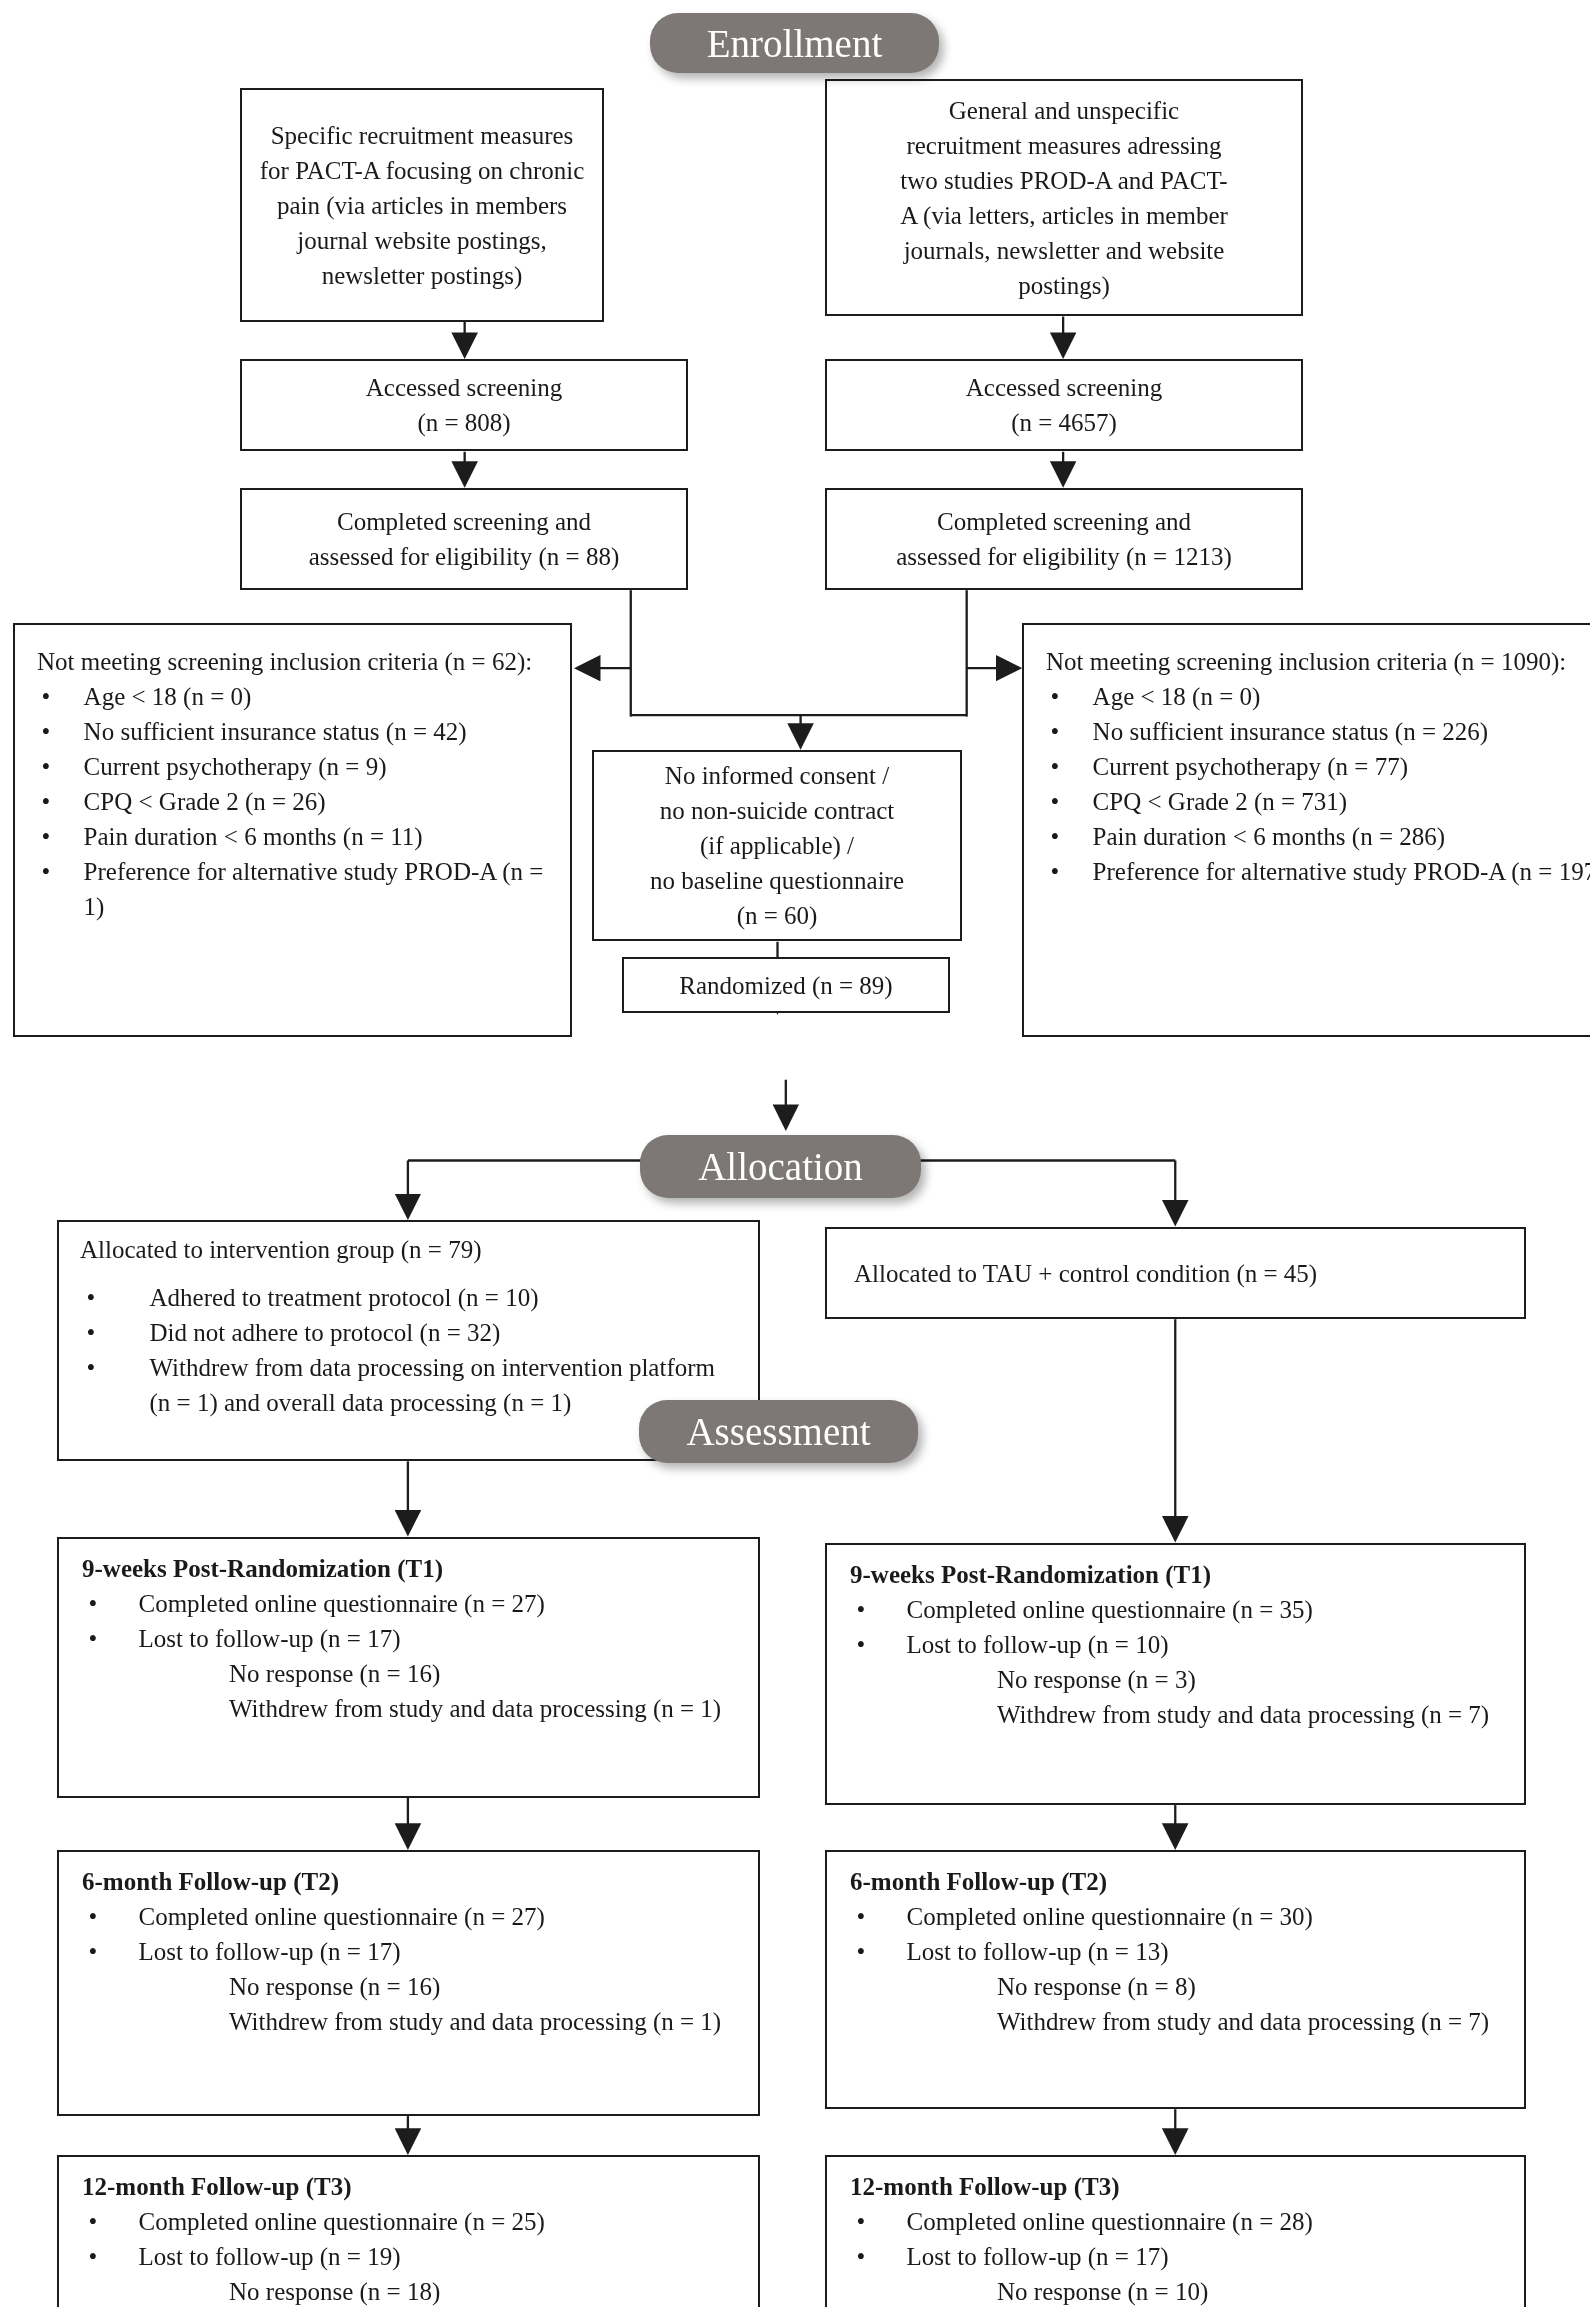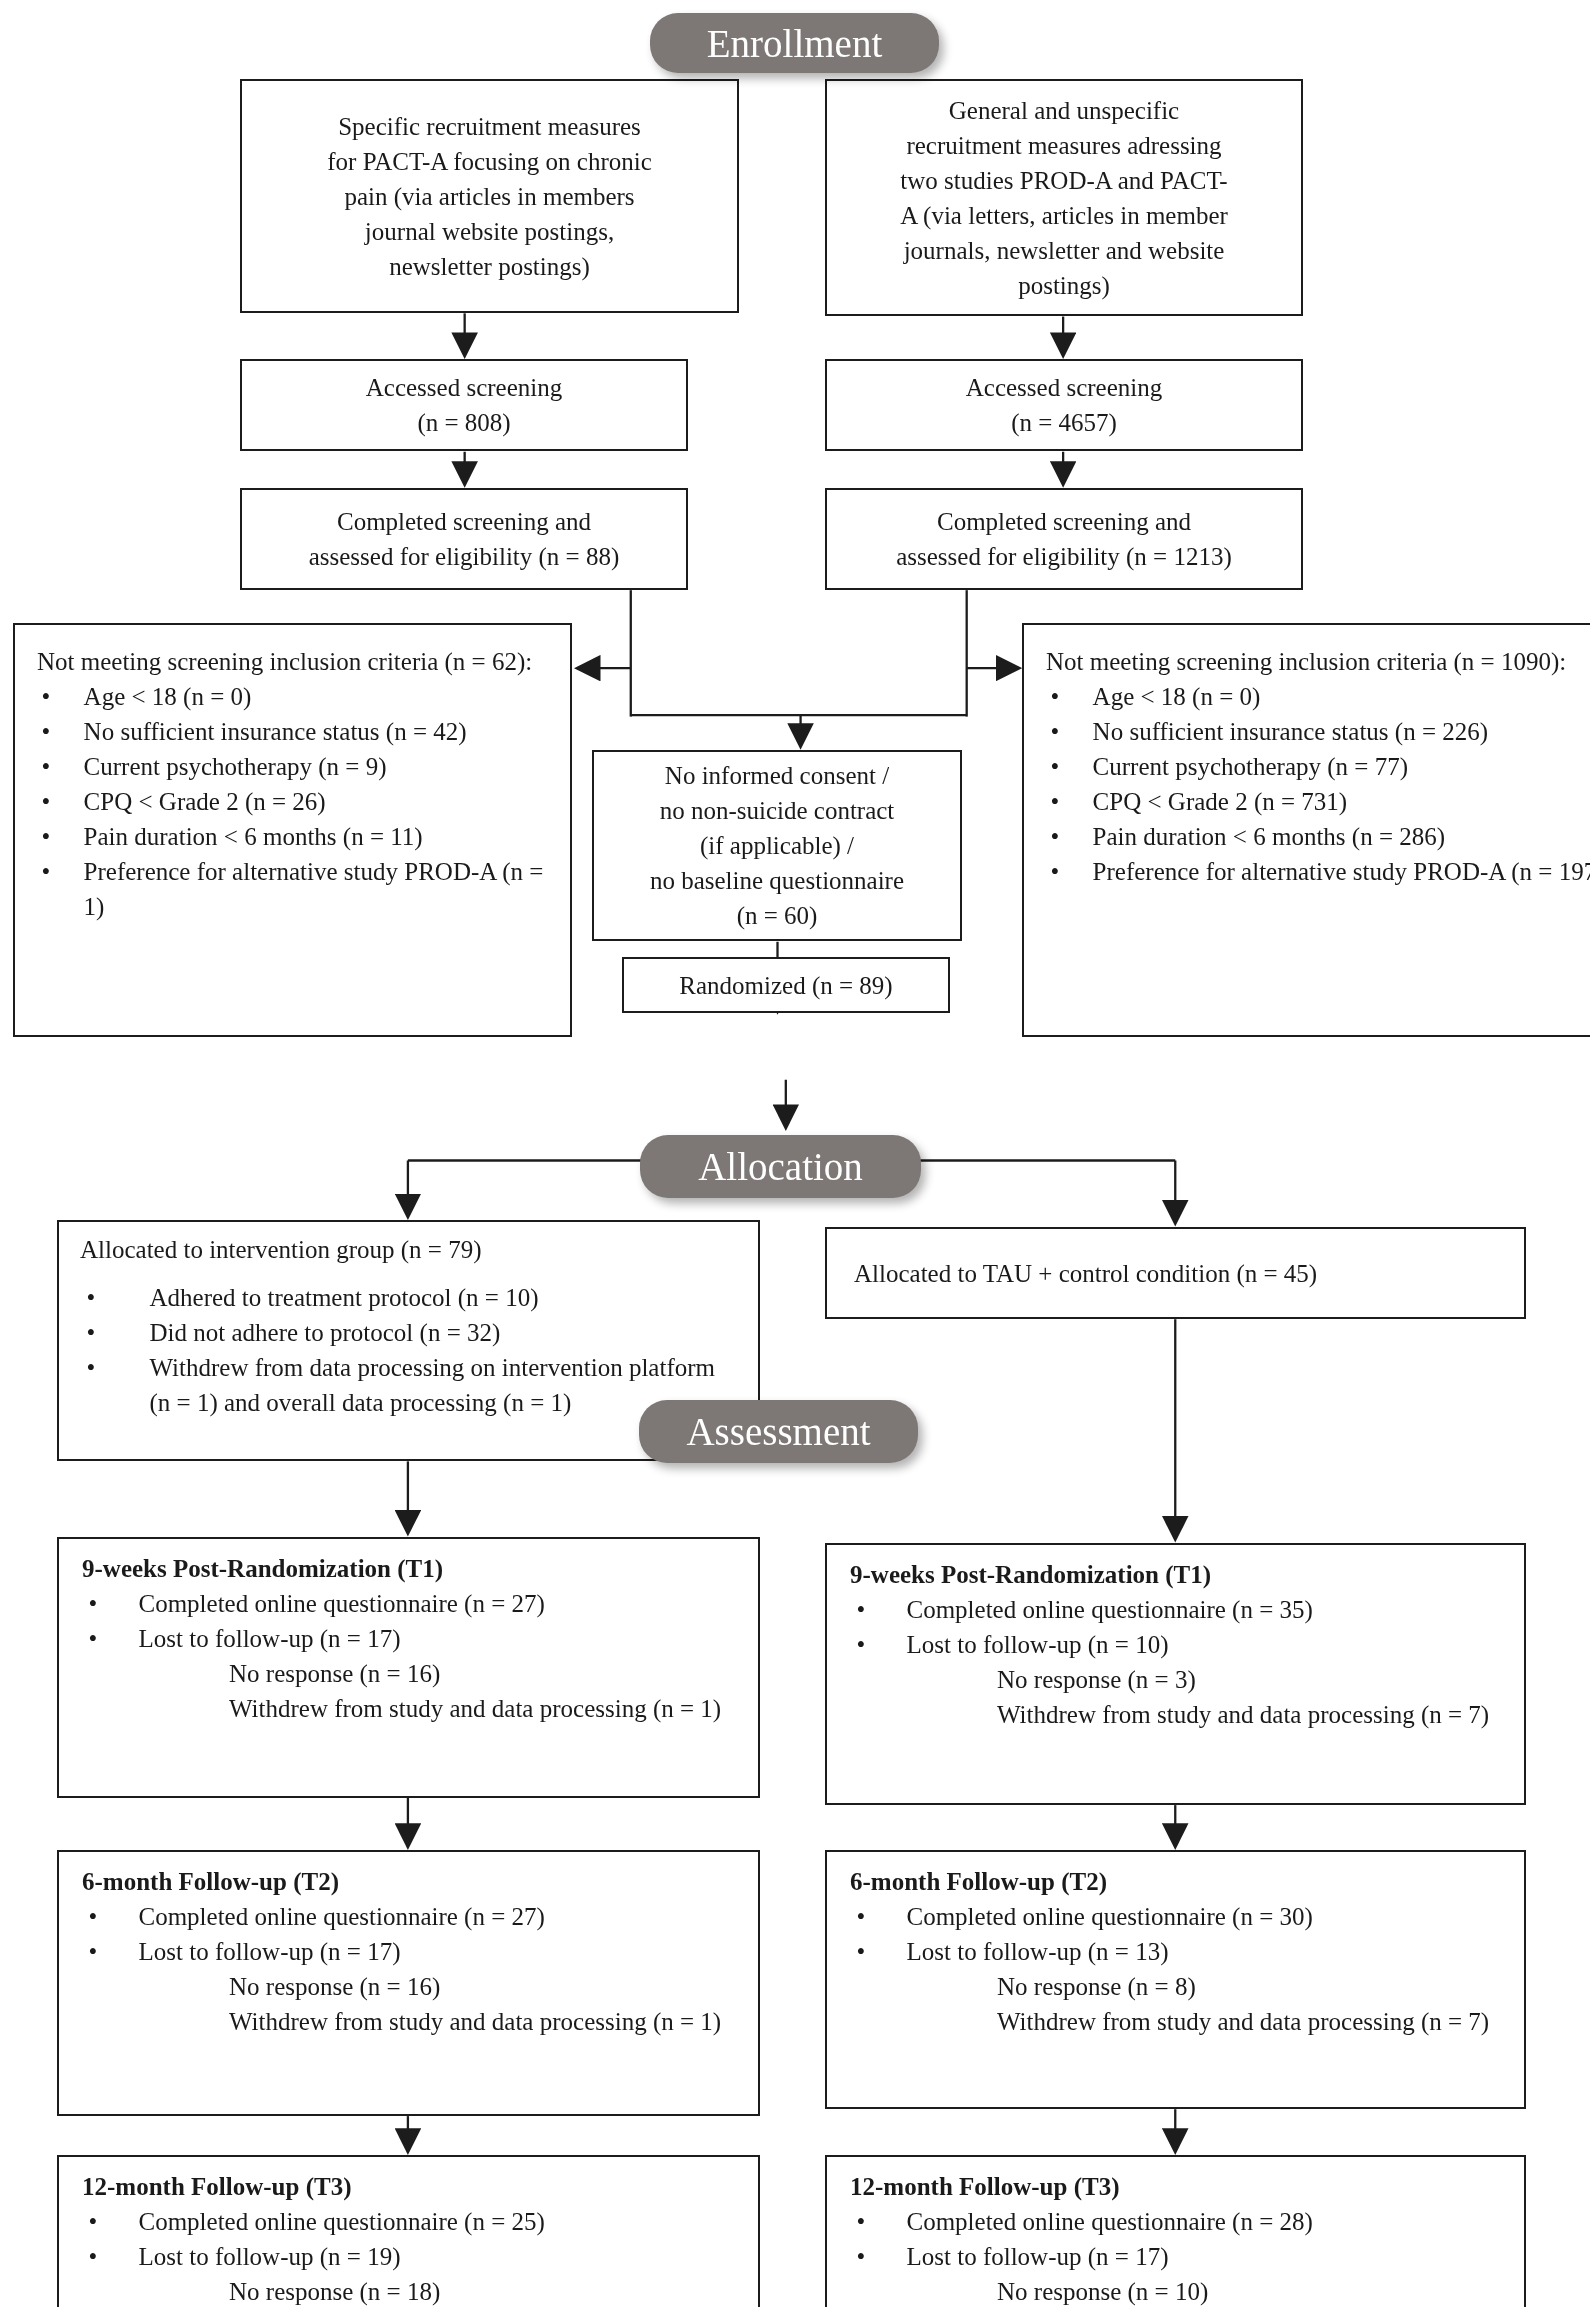--- a/index.html
+++ b/index.html
@@ -69,21 +69,21 @@
   <div class="stage" style="left:650px;top:13px;width:289px;height:60px">
     <span>Enrollment</span>
   </div>
   <div class="stage" style="left:640px;top:1135px;width:281px;height:63px">
     <span>Allocation</span>
   </div>
   <div class="stage" style="left:639px;top:1400px;width:279px;height:63px">
     <span>Assessment</span>
   </div>
 
-  <div class="box center" style="left:240px;top:79px;width:499px;height:234px">
+  <div class="box center" style="left:240px;top:88px;width:364px;height:234px">
     <div class="btxt">Specific recruitment measures
 for PACT-A focusing on chronic
 pain (via articles in members
 journal website postings,
 newsletter postings)</div>
   </div>
   <div class="box center" style="left:825px;top:79px;width:478px;height:237px">
     <div class="btxt">General and unspecific
 recruitment measures adressing
 two studies PROD-A and PACT-

